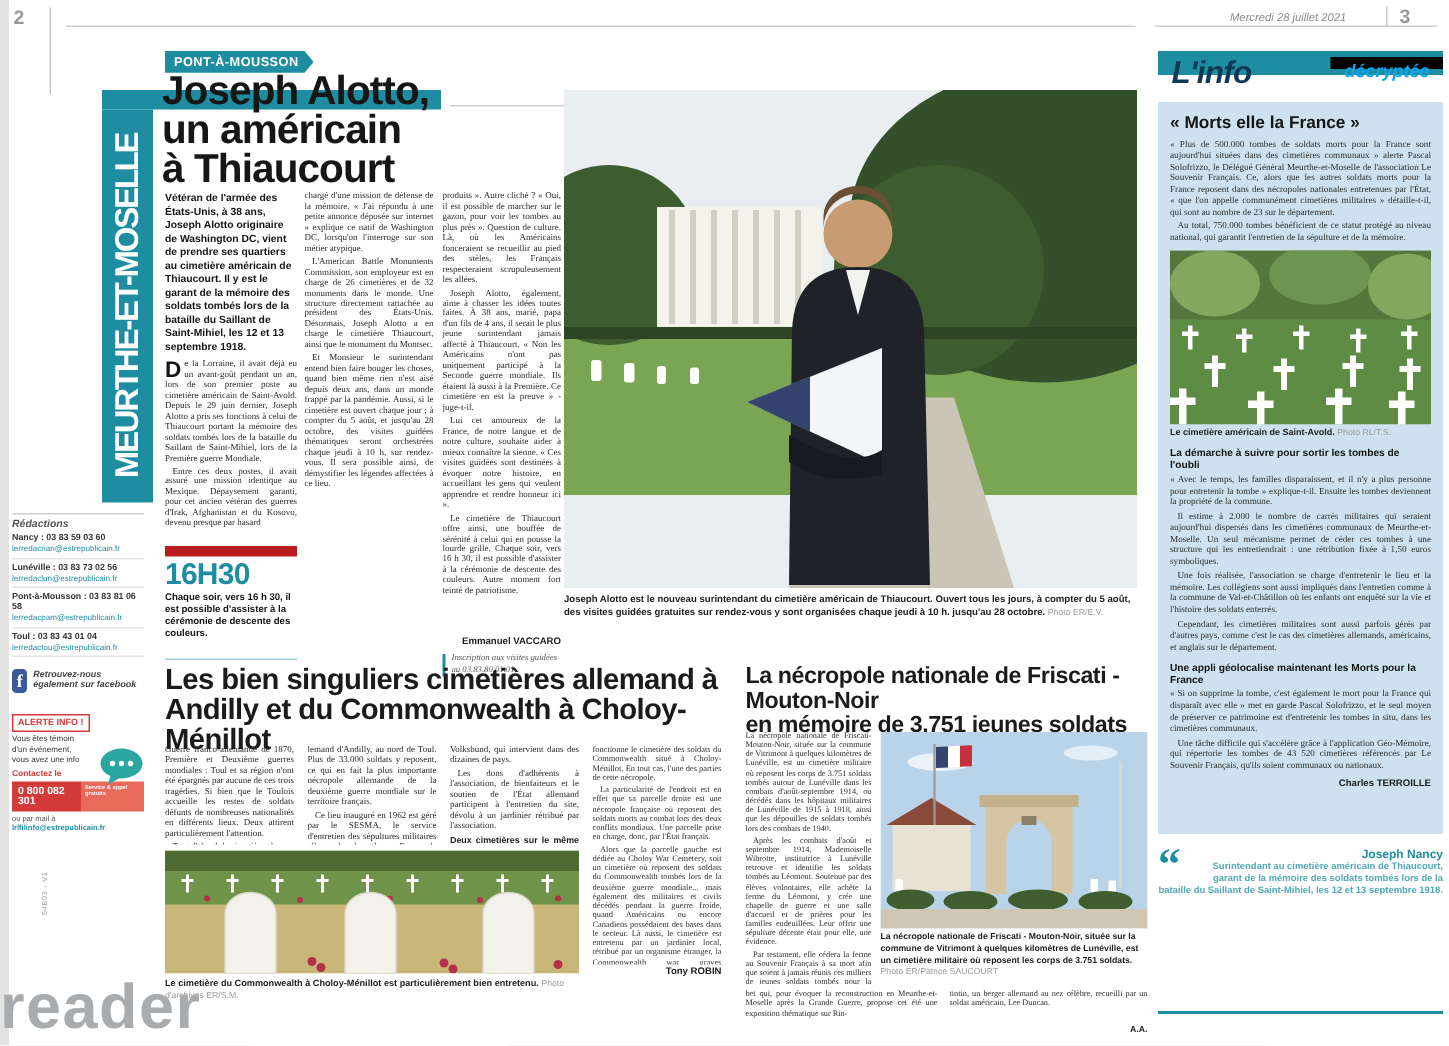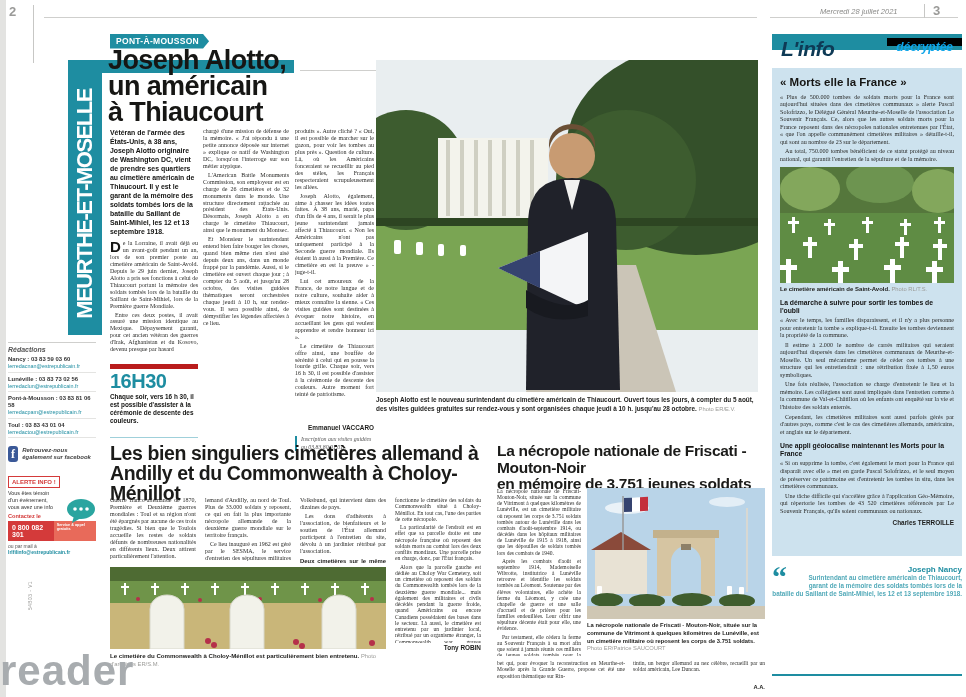--- a/index.html
+++ b/index.html
@@ -28,21 +28,21 @@
         font:700 6.9px/1.3 "Liberation Sans",sans-serif;color:#131311;}
   .t{font:400 6px/1.16 "Liberation Serif",serif;color:#2b2b29;text-align:justify;}
   .t p{margin:0 0 2px 0;}
   .t p+p{text-indent:5px;}
   .col{overflow:hidden;}
   .dropcap::first-letter{float:left;font:700 15px/0.85 "Liberation Sans",sans-serif;color:#161614;
                          margin:1px 2px 0 0;}
   .c1{left:110px;top:240px;width:88px;height:124px;}
   .c2{left:203px;top:128px;width:86px;height:326px;}
   .c3{left:295px;top:128px;width:79px;height:294px;}
-  .box16{left:110px;top:364px;width:88px;height:66px;border-top:5px solid #b91c1c;border-bottom:1px solid #9fd0da;padding-top:2px;}
+  .box16{left:110px;top:364px;width:88px;height:66px;border-top:7px solid #b91c1c;border-bottom:1px solid #9fd0da;padding-top:2px;}
   .box16 .time{font:800 20px/1 "Liberation Sans",sans-serif;color:#1e8da1;letter-spacing:-.5px;}
   .box16 .txt{font:700 6.4px/1.25 "Liberation Sans",sans-serif;color:#131311;margin-top:2px;}
   .sig{font:700 6.4px "Liberation Sans",sans-serif;color:#1c1c1a;text-align:right;}
   .note{border-left:2px solid #1e8da1;padding-left:4px;font:italic 400 5.8px/1.3 "Liberation Serif",serif;color:#555;}
   
   .cap{font:700 6.4px/1.35 "Liberation Sans",sans-serif;color:#1c1c1a;}
   .credit{font:400 5.8px "Liberation Sans",sans-serif;color:#9b9b98;font-weight:400;}
   
   .ph{display:block;}
   

